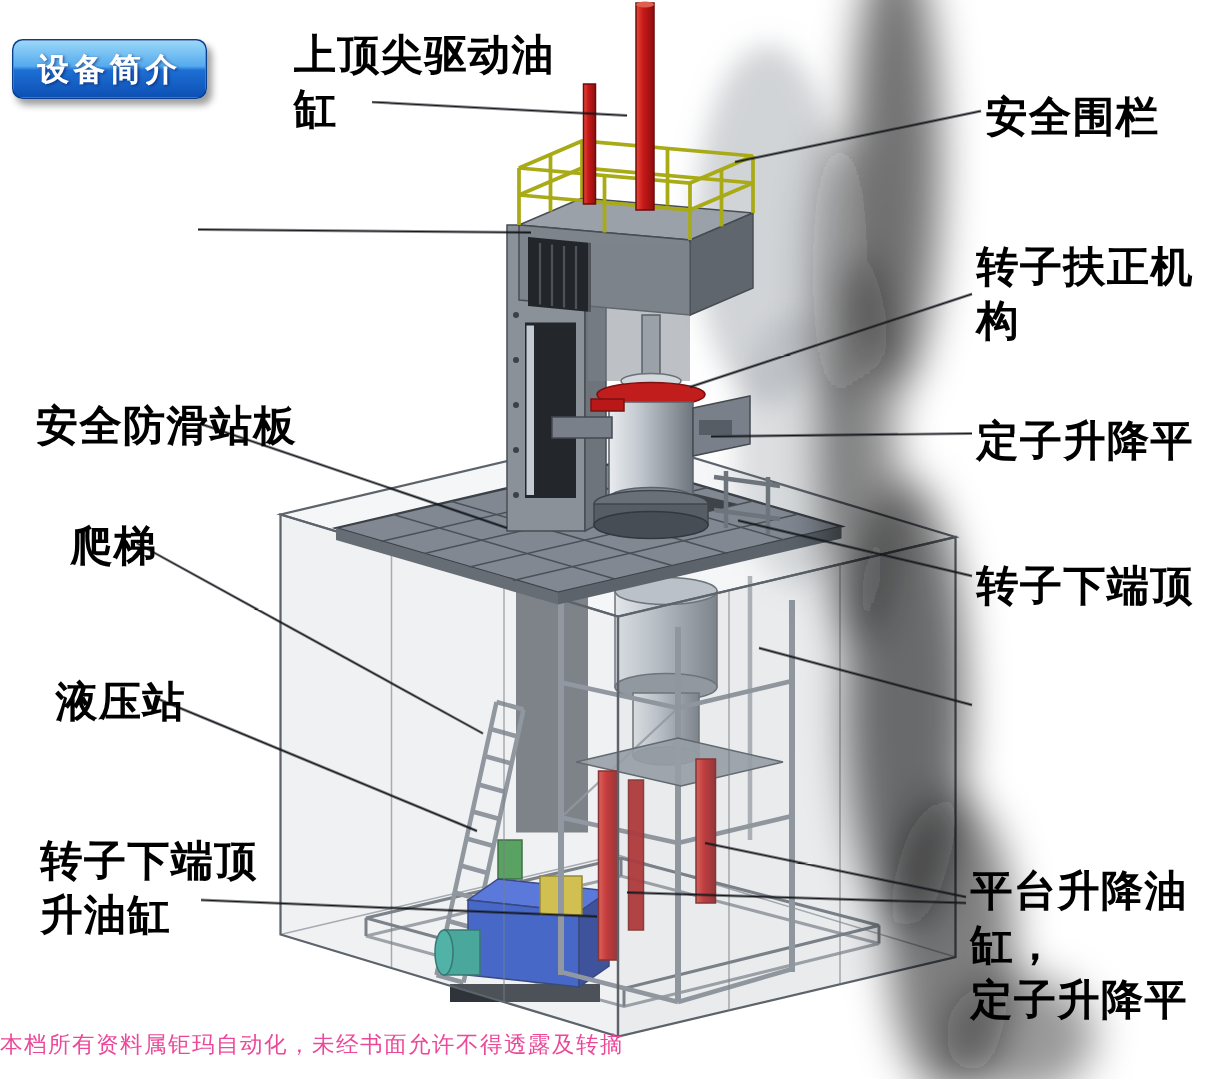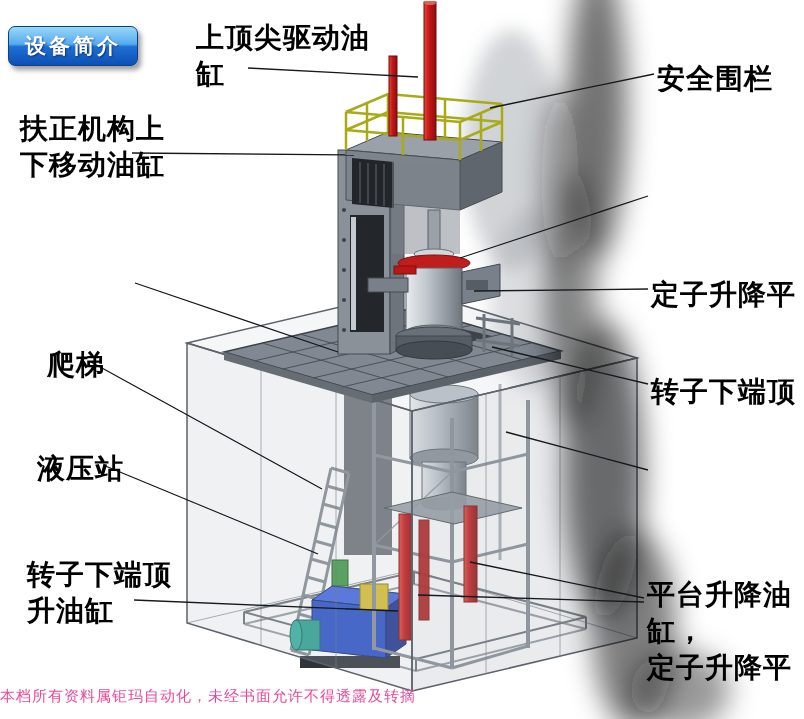--- a/index.html
+++ b/index.html
@@ -256,22 +256,23 @@
       <line x1="644" y1="598" x2="470" y2="562"></line>
       <line x1="644" y1="602" x2="418" y2="595"></line>
     </g>
   </svg>
 
   <div class="badge">设备简介</div>
 
   <div class="callout" style="left:196px;top:20px;">上顶尖驱动油
 缸</div>
   <div class="callout" style="left:657px;top:61px;">安全围栏</div>
-  <div class="callout" style="left:20px;top:111px;">扶正机构上
-下移动油缸</div>
+  <div class="callout" style="left:651px;top:161px;">转子扶正机
+构</div>
+  <div class="callout" style="left:24px;top:267px;">安全防滑站板</div>
   <div class="callout" style="left:651px;top:277px;">定子升降平</div>
   <div class="callout" style="left:47px;top:347px;">爬梯</div>
   <div class="callout" style="left:651px;top:374px;">转子下端顶</div>
   <div class="callout" style="left:37px;top:451px;">液压站</div>
   <div class="callout" style="left:27px;top:557px;">转子下端顶
 升油缸</div>
   <div class="callout" style="left:647px;top:577px;">平台升降油缸，
 定子升降平</div>
 
   <div class="footer">本档所有资料属钜玛自动化，未经书面允许不得透露及转摘</div>

